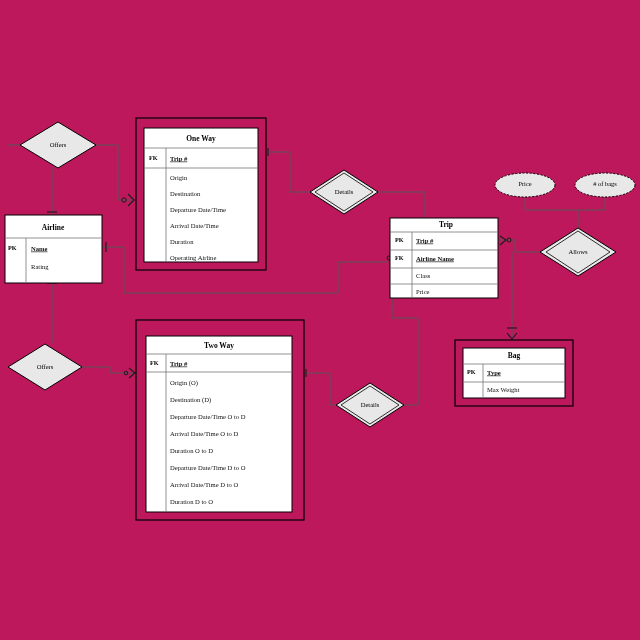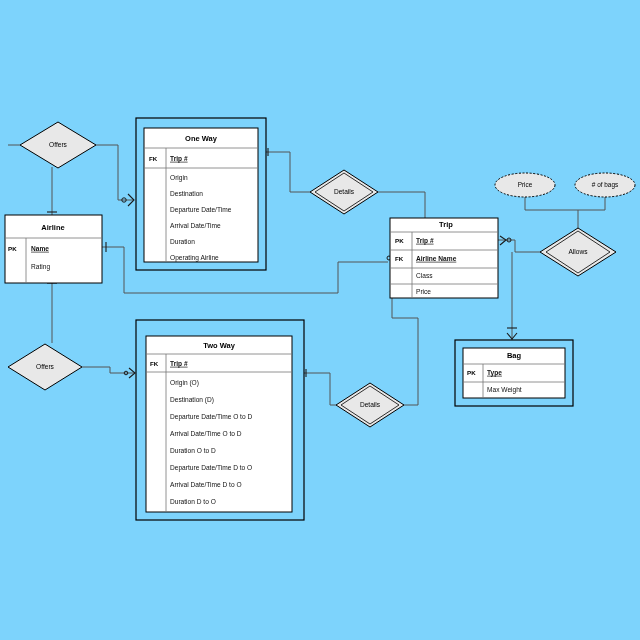--- a/index.html
+++ b/index.html
@@ -4,22 +4,22 @@
 <style>
   html, body {
     margin: 0;
     padding: 0;
     background: #e8e8e8;
   }
   #canvas {
     position: relative;
     width: 640px;
     height: 640px;
-    background: #7dd3fc;
-    font-family: Liberation Sans, sans-serif;
+    background: #be185d;
+    font-family: Liberation Serif, serif;
     overflow: hidden;
     text-align: right;
   }
   svg.layer {
     position: absolute;
     left: 0;
     top: 0;
     width: 640px;
     height: 640px;
   }

